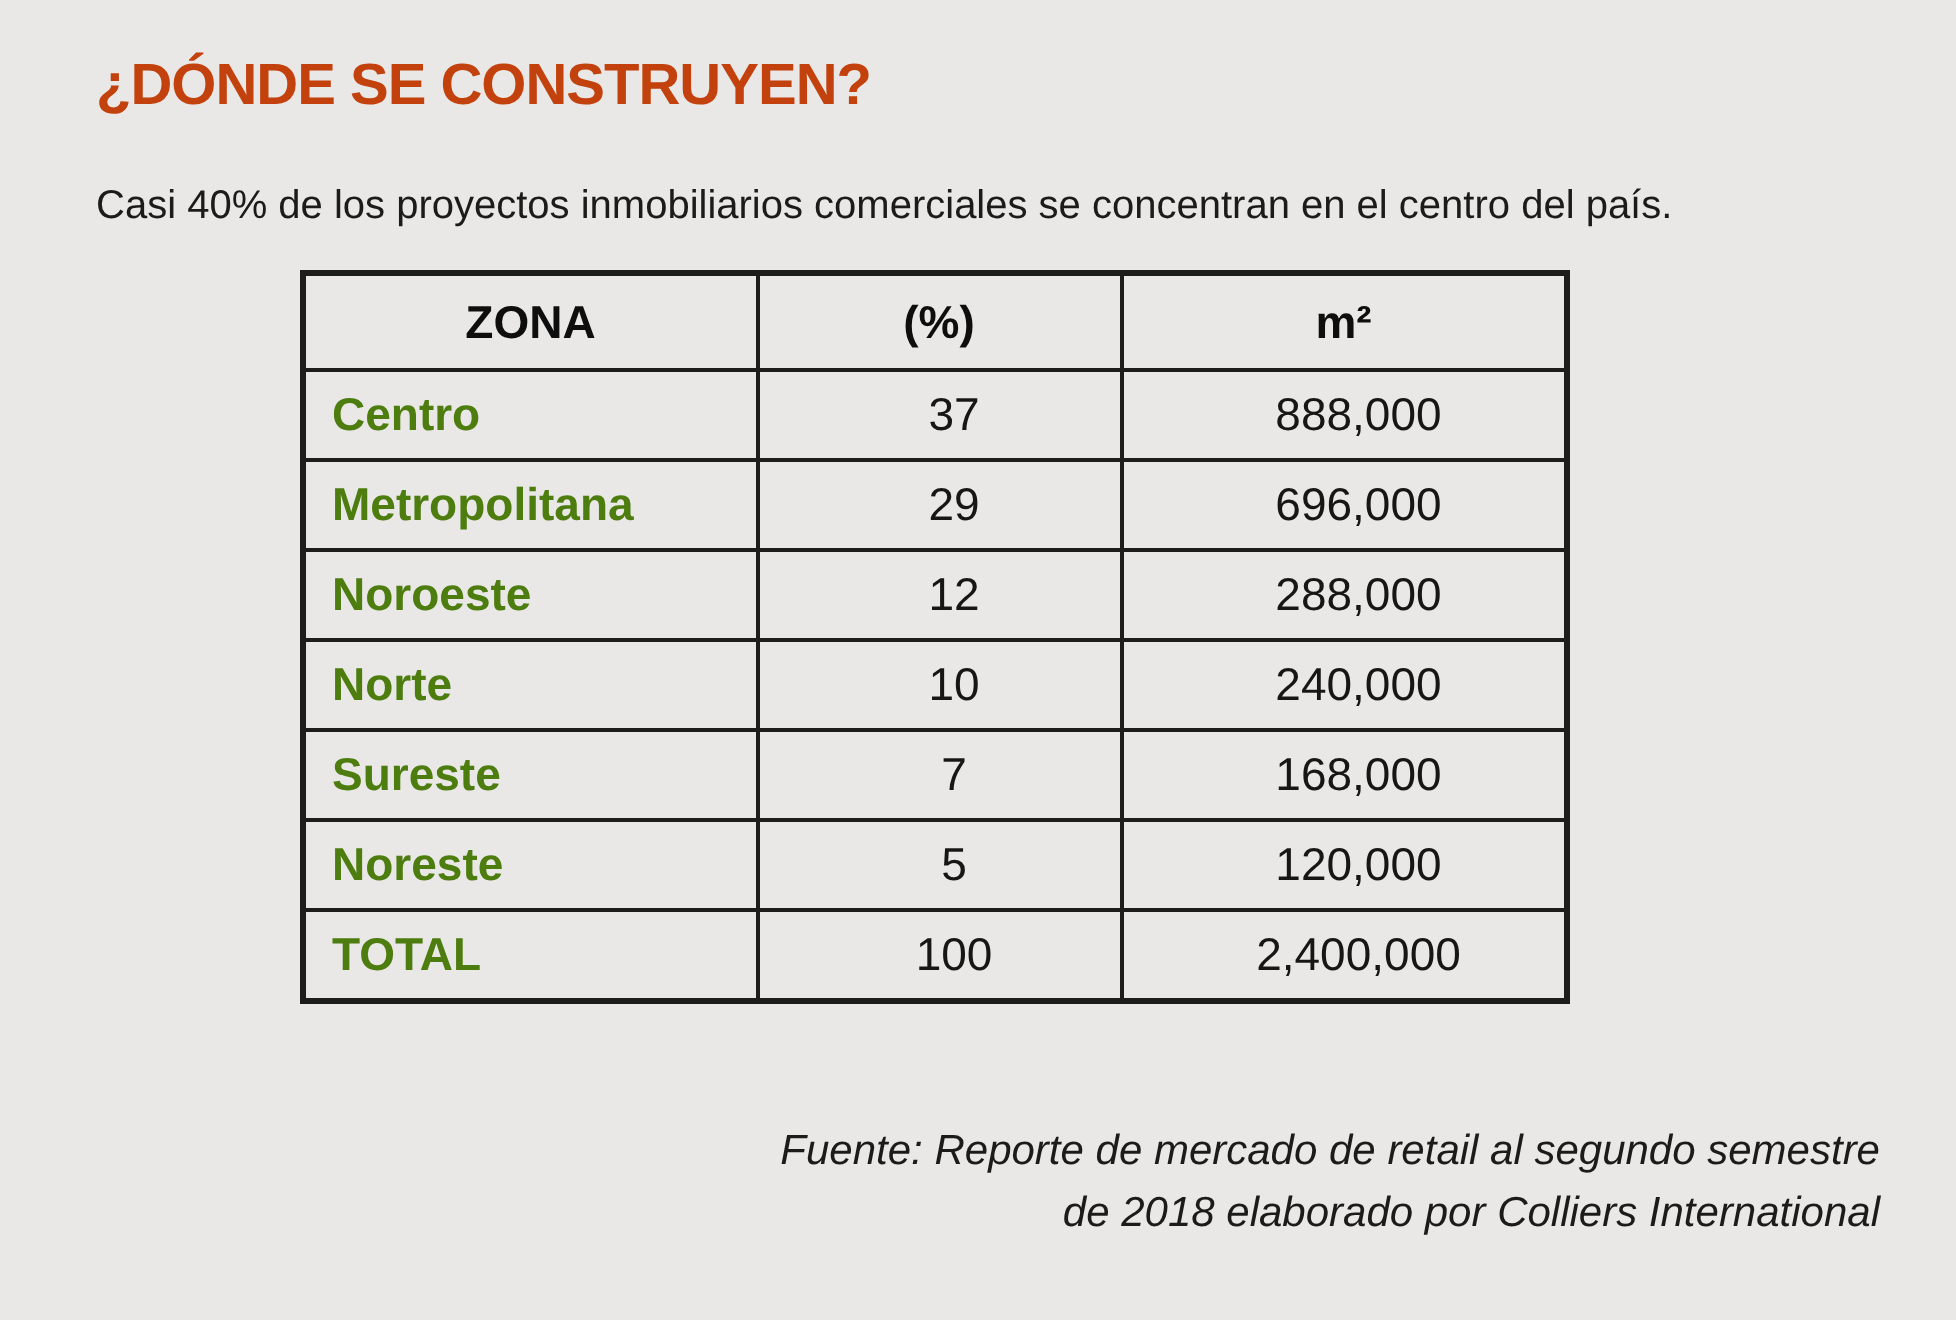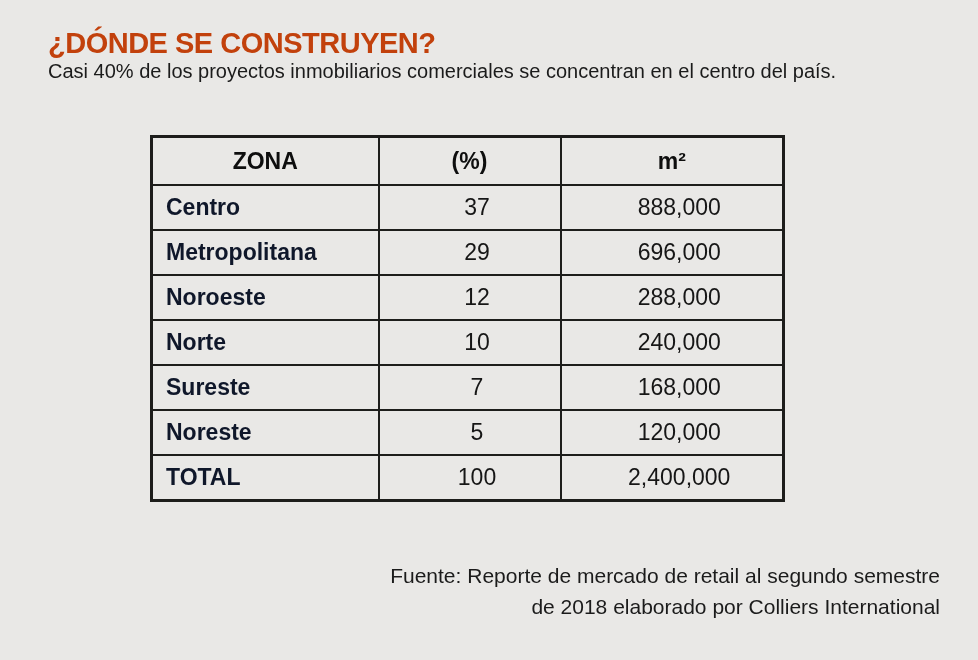--- a/index.html
+++ b/index.html
@@ -21,21 +21,21 @@
     top: 27px;
     font-size: 29px;
     font-weight: bold;
     letter-spacing: -0.5px;
     color: #c2410c;
     white-space: nowrap;
   }
   .page-subtitle {
     position: absolute;
     left: 48px;
-    top: 60px;
+    top: 92px;
     font-size: 20px;
     font-weight: normal;
     color: #1b1b1b;
     white-space: nowrap;
   }
   .table-wrap {
     position: absolute;
     left: 150px;
     top: 135px;
   }
@@ -60,34 +60,35 @@
     text-align: center;
     font-weight: bold;
     font-size: 25px;
     color: #0e0e0e;
   }
   td.zone-cell {
     height: 41px;
     text-align: left;
     padding-left: 13px;
     font-weight: bold;
-    color: #0f172a;
+    color: #4d7c0f;
   }
   td.num-cell {
     height: 41px;
     text-align: center;
     font-weight: normal;
     color: #161616;
     padding-left: 16px;
   }
   .source-note {
     position: absolute;
     right: 38px;
     top: 560px;
     text-align: right;
+    font-style: italic;
     font-size: 21px;
     line-height: 31px;
     color: #1b1b1b;
   }
 </style>
 </head>
 <body>
 
 <div class="page-title">¿DÓNDE SE CONSTRUYEN?</div>
 <div class="page-subtitle">Casi 40% de los proyectos inmobiliarios comerciales se concentran en el centro del país.</div>

